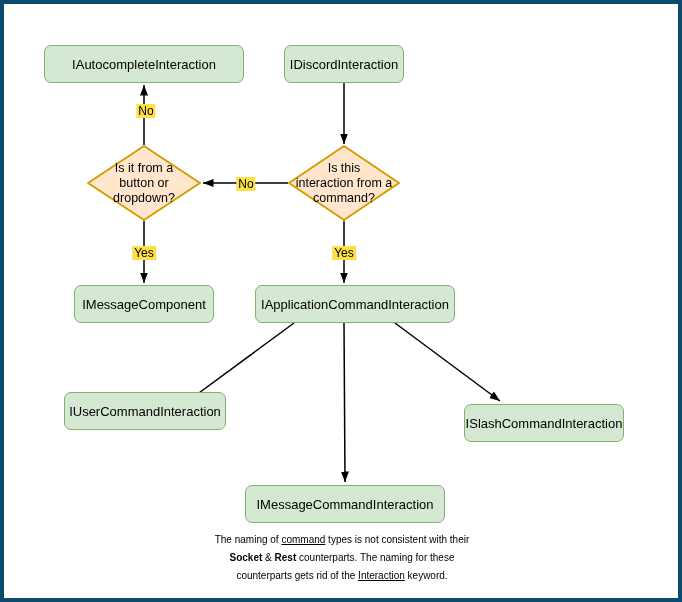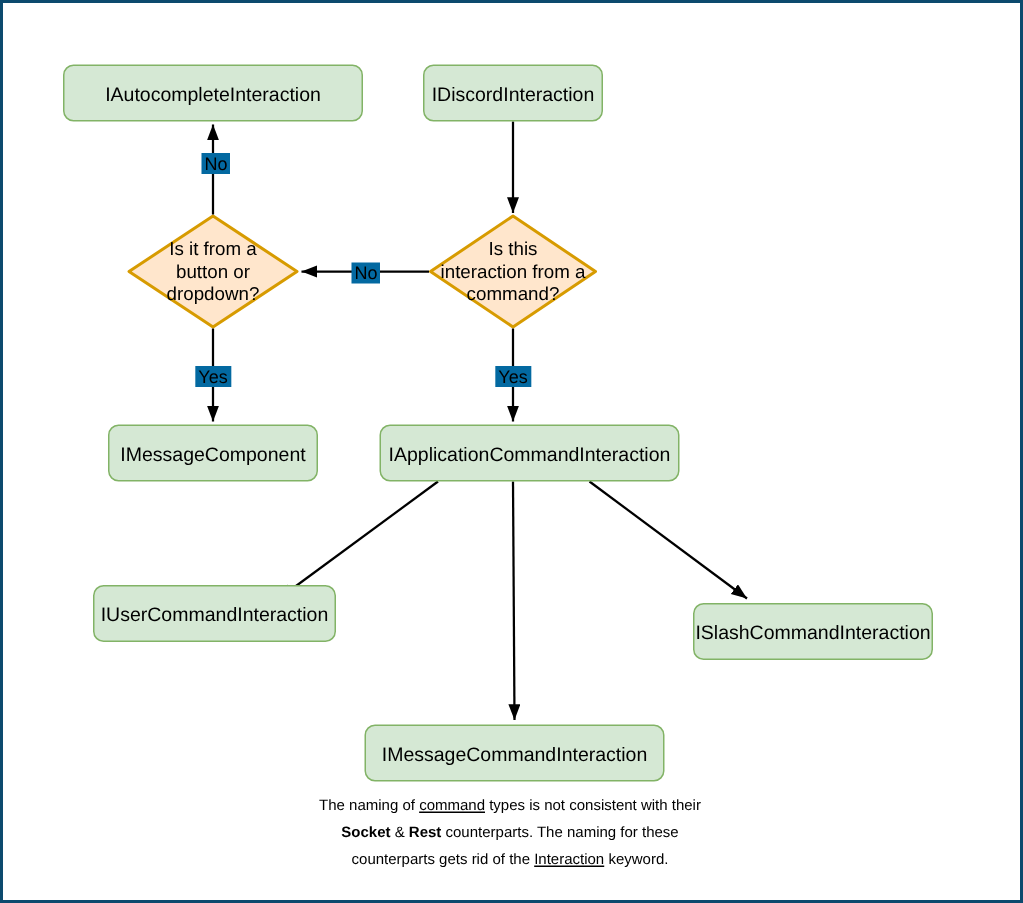--- a/index.html
+++ b/index.html
@@ -1,36 +1,36 @@
 <!DOCTYPE html>
 <html><head>
 <meta charset="utf-8">
 <style>
   html,body { margin:0; padding:0; background:#fff; }
   .canvas {
     position:relative; width:682px; height:602px; box-sizing:border-box;
-    background:#ffffff; border:2px solid #0c4a6e; overflow:hidden;
+    background:#ffffff; border:4px solid #0c4a6e; overflow:hidden;
     font-family:"Liberation Sans", sans-serif; color:#000;
   }
   svg.edges { position:absolute; left:0; top:0; width:678px; height:598px; }
   .node {
     position:absolute; box-sizing:border-box;
     background:#d5e8d4; border:1.5px solid #82b366; border-radius:7px;
     display:flex; align-items:center; justify-content:center;
     font-size:13px; text-align:center;
   }
   .diamond-label {
     position:absolute; display:flex; flex-direction:column;
     align-items:center; justify-content:center; text-align:left;
     font-size:12.5px; line-height:15px;
   }
   .diamond-label span { white-space:nowrap; }
   .edge-label {
     position:absolute; transform:translate(-50%,-50%);
-    background:#0369a1; padding:0 2px; font-size:12px; line-height:14px;
+    background:#fde047; padding:0 2px; font-size:12px; line-height:14px;
   }
   .caption {
     position:absolute; left:83px; top:527px; width:510px;
     text-align:center; font-size:10px; line-height:18px;
   }
   .caption .u { text-decoration:underline; }
   .caption .b { font-weight:bold; }
 </style>
 </head>
 <body>

